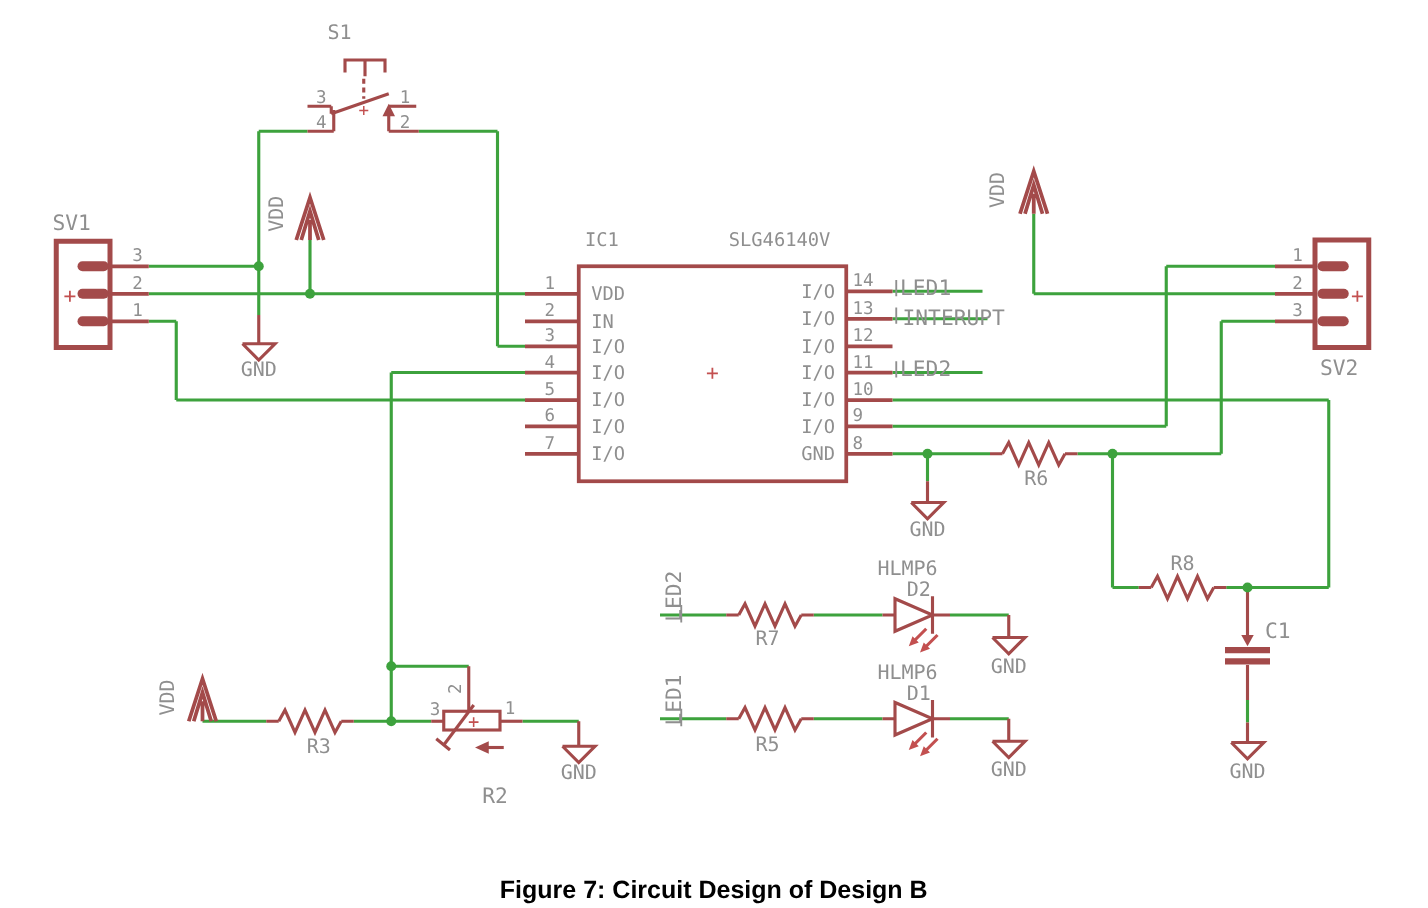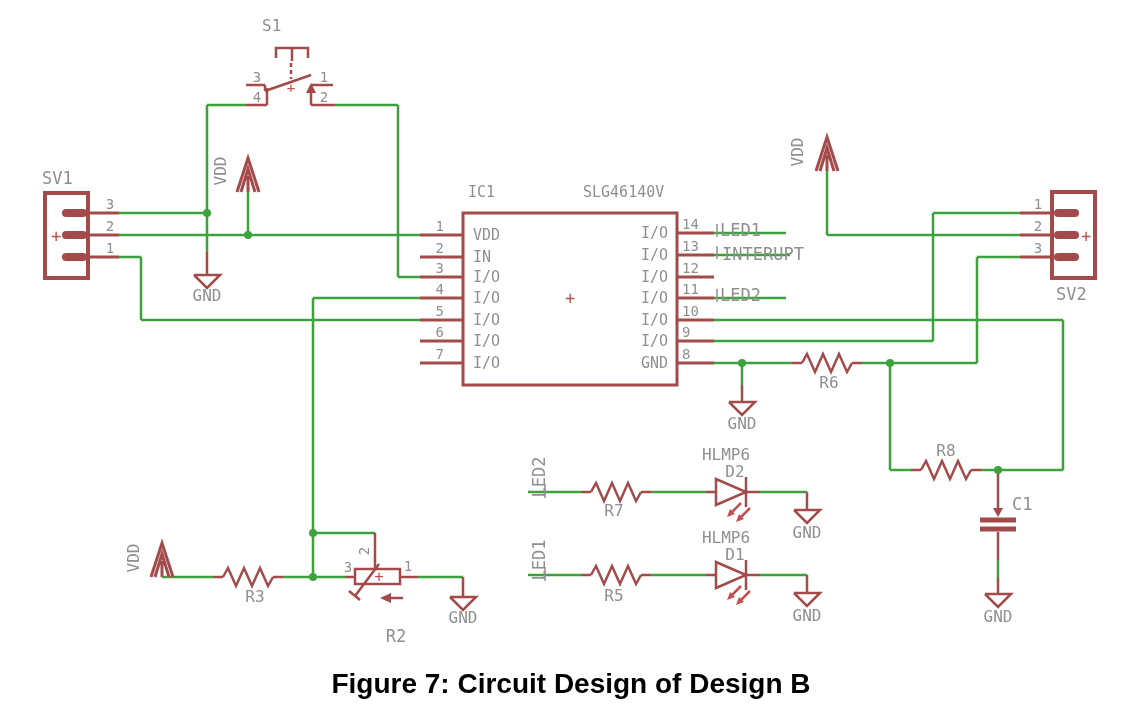--- a/index.html
+++ b/index.html
@@ -19,23 +19,23 @@
   .t17{font-size:17px;}
   .accent{fill:var(--accent);}
   .wire{stroke:var(--green);stroke-width:2.5;fill:none;}
   .sym{stroke:var(--maroon);stroke-width:2.5;fill:none;}
   .sym3{stroke:var(--maroon);stroke-width:3;fill:none;}
   .box{stroke:var(--maroon);stroke-width:4;fill:#fff;}
   .pad{fill:var(--maroon);}
   .jdot{fill:var(--green);}
   .tick{stroke:var(--gray);stroke-width:1.5;}
   .plate{stroke:var(--maroon);stroke-width:5;fill:none;}
-  .caption{position:absolute;left:0;top:668px;width:100%;text-align:center;
+  .caption{position:absolute;left:0;top:701px;width:100%;text-align:center;
            font-family:"Liberation Sans",sans-serif;font-weight:bold;
-           font-size:28px;color:#000;}
+           font-size:20px;color:#000;}
 </style>
 </head>
 <body>
 
 <div class="stage">
 <svg width="1142" height="660" viewBox="0 0 1142 660">
 
   <g>
     <path class="wire" d="M119,235 H420 M248,192 V235 M827,171 V235 M827,235 H1020"></path>
     <path class="wire" d="M119,213 H207 M207,105 V252 M207,105 H246"></path>

